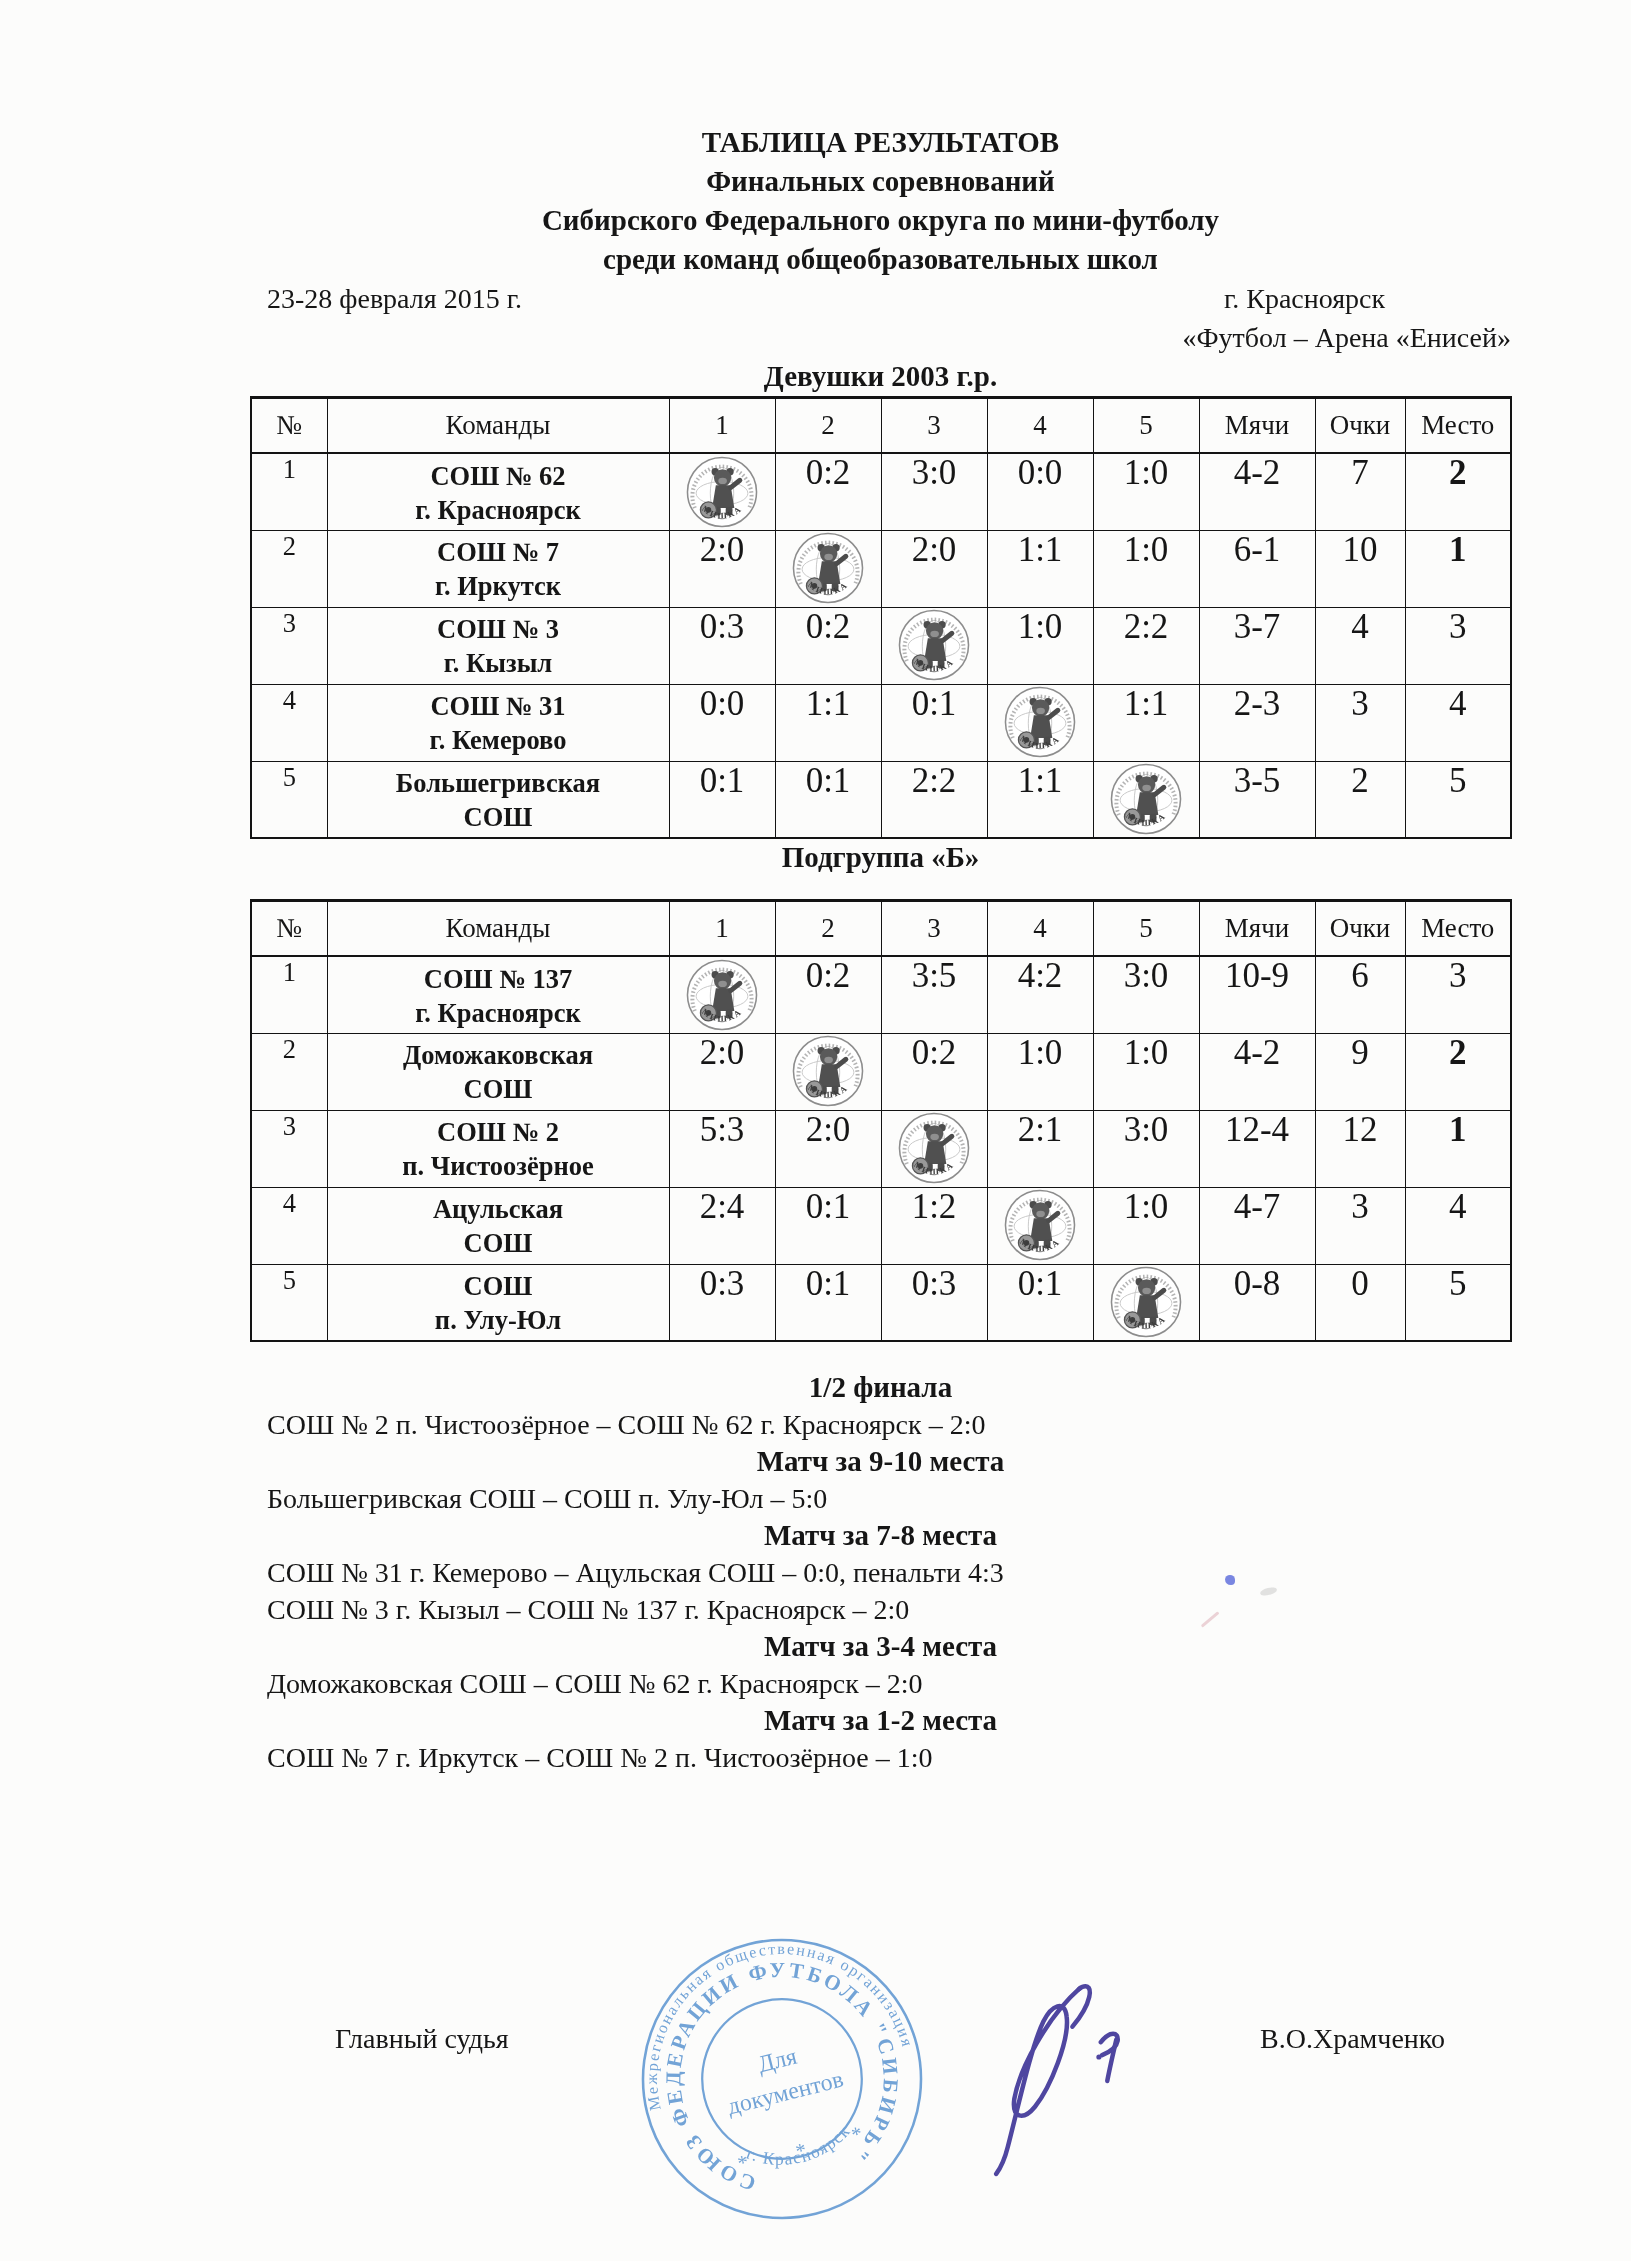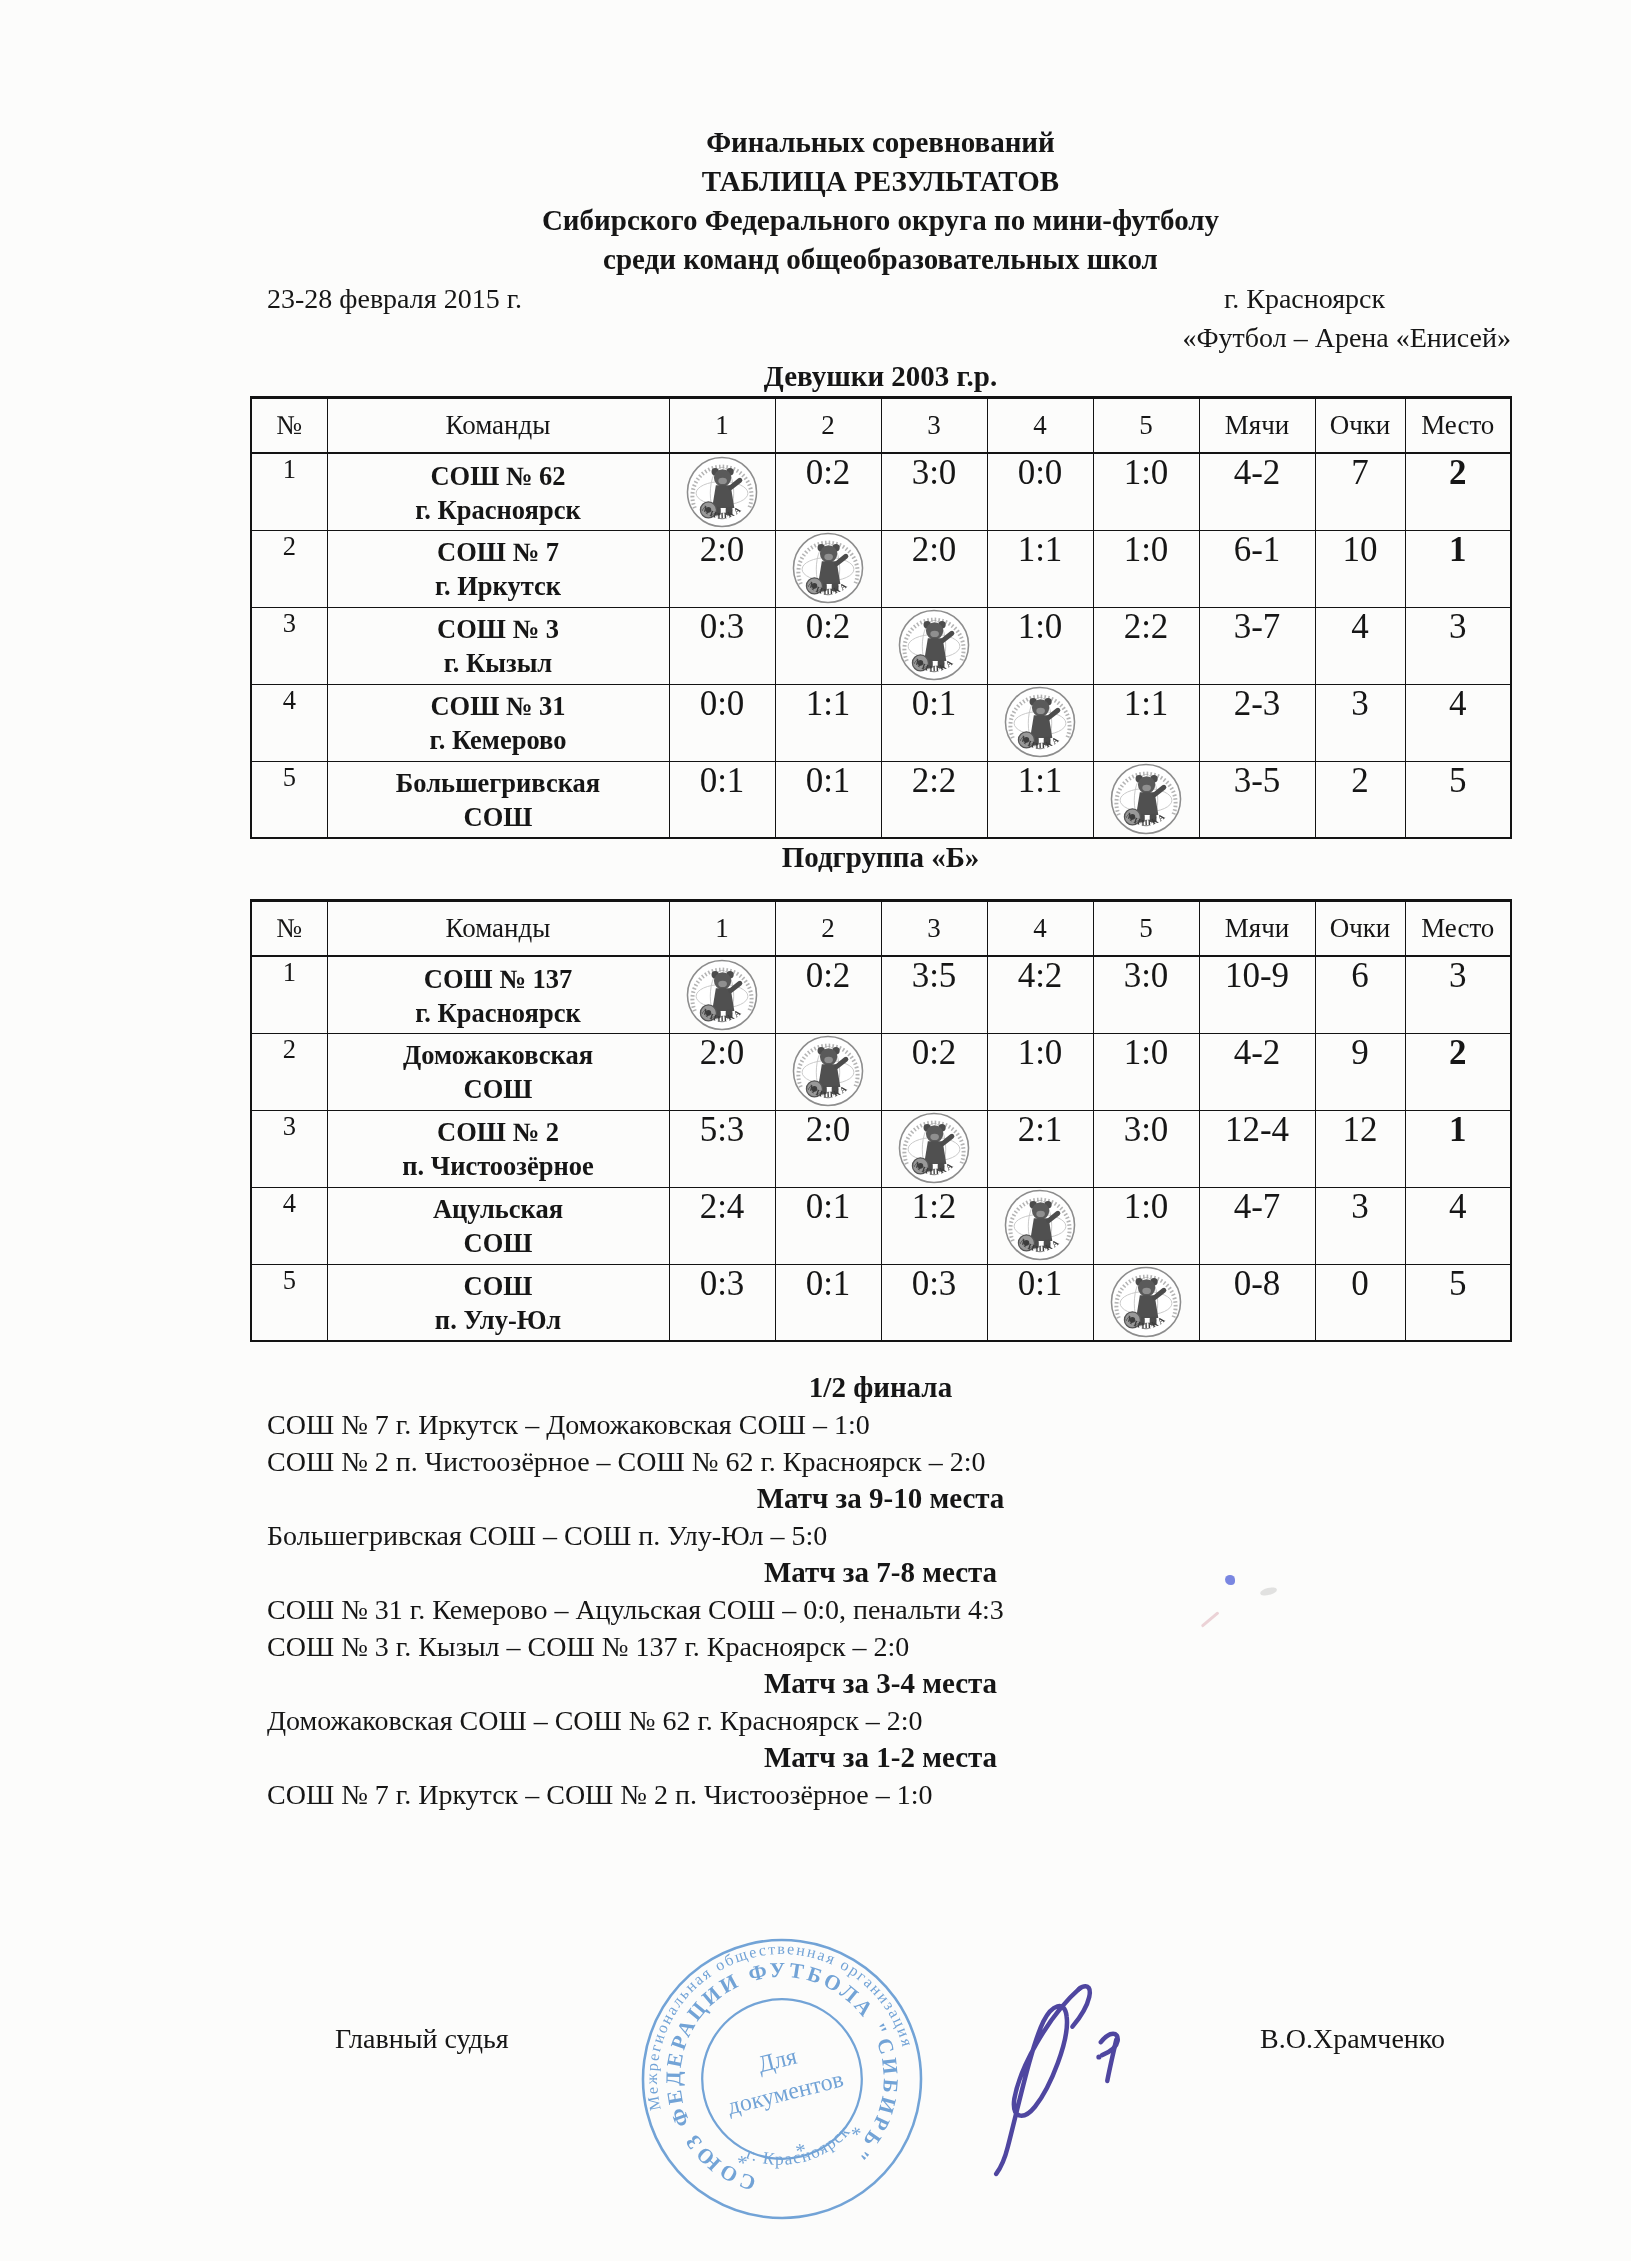--- a/index.html
+++ b/index.html
@@ -79,22 +79,22 @@
     background:#d8a0a8;opacity:.45;transform:rotate(-40deg);border-radius:1.3px;}
 </style>
 </head>
 <body>
 
 <div class="page">
 
   <div class="content">
 
     <header>
+      <div class="h-line">ТАБЛИЦА РЕЗУЛЬТАТОВ</div>
       <div class="h-line">Финальных соревнований</div>
-      <div class="h-line">ТАБЛИЦА РЕЗУЛЬТАТОВ</div>
       <div class="h-line">Сибирского Федерального округа  по мини-футболу</div>
       <div class="h-line">среди команд общеобразовательных школ</div>
       <div class="date-row">
         <span class="date-left">23-28 февраля 2015 г.</span>
         <span class="right-box">г. Красноярск</span>
       </div>
       <div class="venue-row">«Футбол – Арена «Енисей»</div>
       <div class="h-line category">Девушки 2003 г.р.</div>
     </header>
 
@@ -540,21 +540,20 @@
               <td class="c-score">0-8</td>
               <td class="c-score">0</td>
               <td class="c-score c-place">5</td>
             </tr>
           </tbody>
         </table>
     </section>
 
     <section class="playoffs">
         <div class="po-head">1/2 финала</div>
-        <div class="po-line">СОШ № 7 г. Иркутск – Доможаковская СОШ – 1:0</div>
         <div class="po-line">СОШ № 2 п. Чистоозёрное – СОШ № 62 г. Красноярск – 2:0</div>
         <div class="po-head">Матч за 9-10 места</div>
         <div class="po-line">Большегривская СОШ – СОШ п. Улу-Юл – 5:0</div>
         <div class="po-head">Матч за 7-8 места</div>
         <div class="po-line">СОШ № 31 г. Кемерово – Ацульская СОШ – 0:0, пенальти 4:3</div>
         <div class="po-line">СОШ № 3 г. Кызыл – СОШ № 137 г. Красноярск – 2:0</div>
         <div class="po-head">Матч за 3-4 места</div>
         <div class="po-line">Доможаковская СОШ – СОШ № 62 г. Красноярск – 2:0</div>
         <div class="po-head">Матч за 1-2 места</div>
         <div class="po-line">СОШ № 7 г. Иркутск – СОШ № 2 п. Чистоозёрное – 1:0</div>

